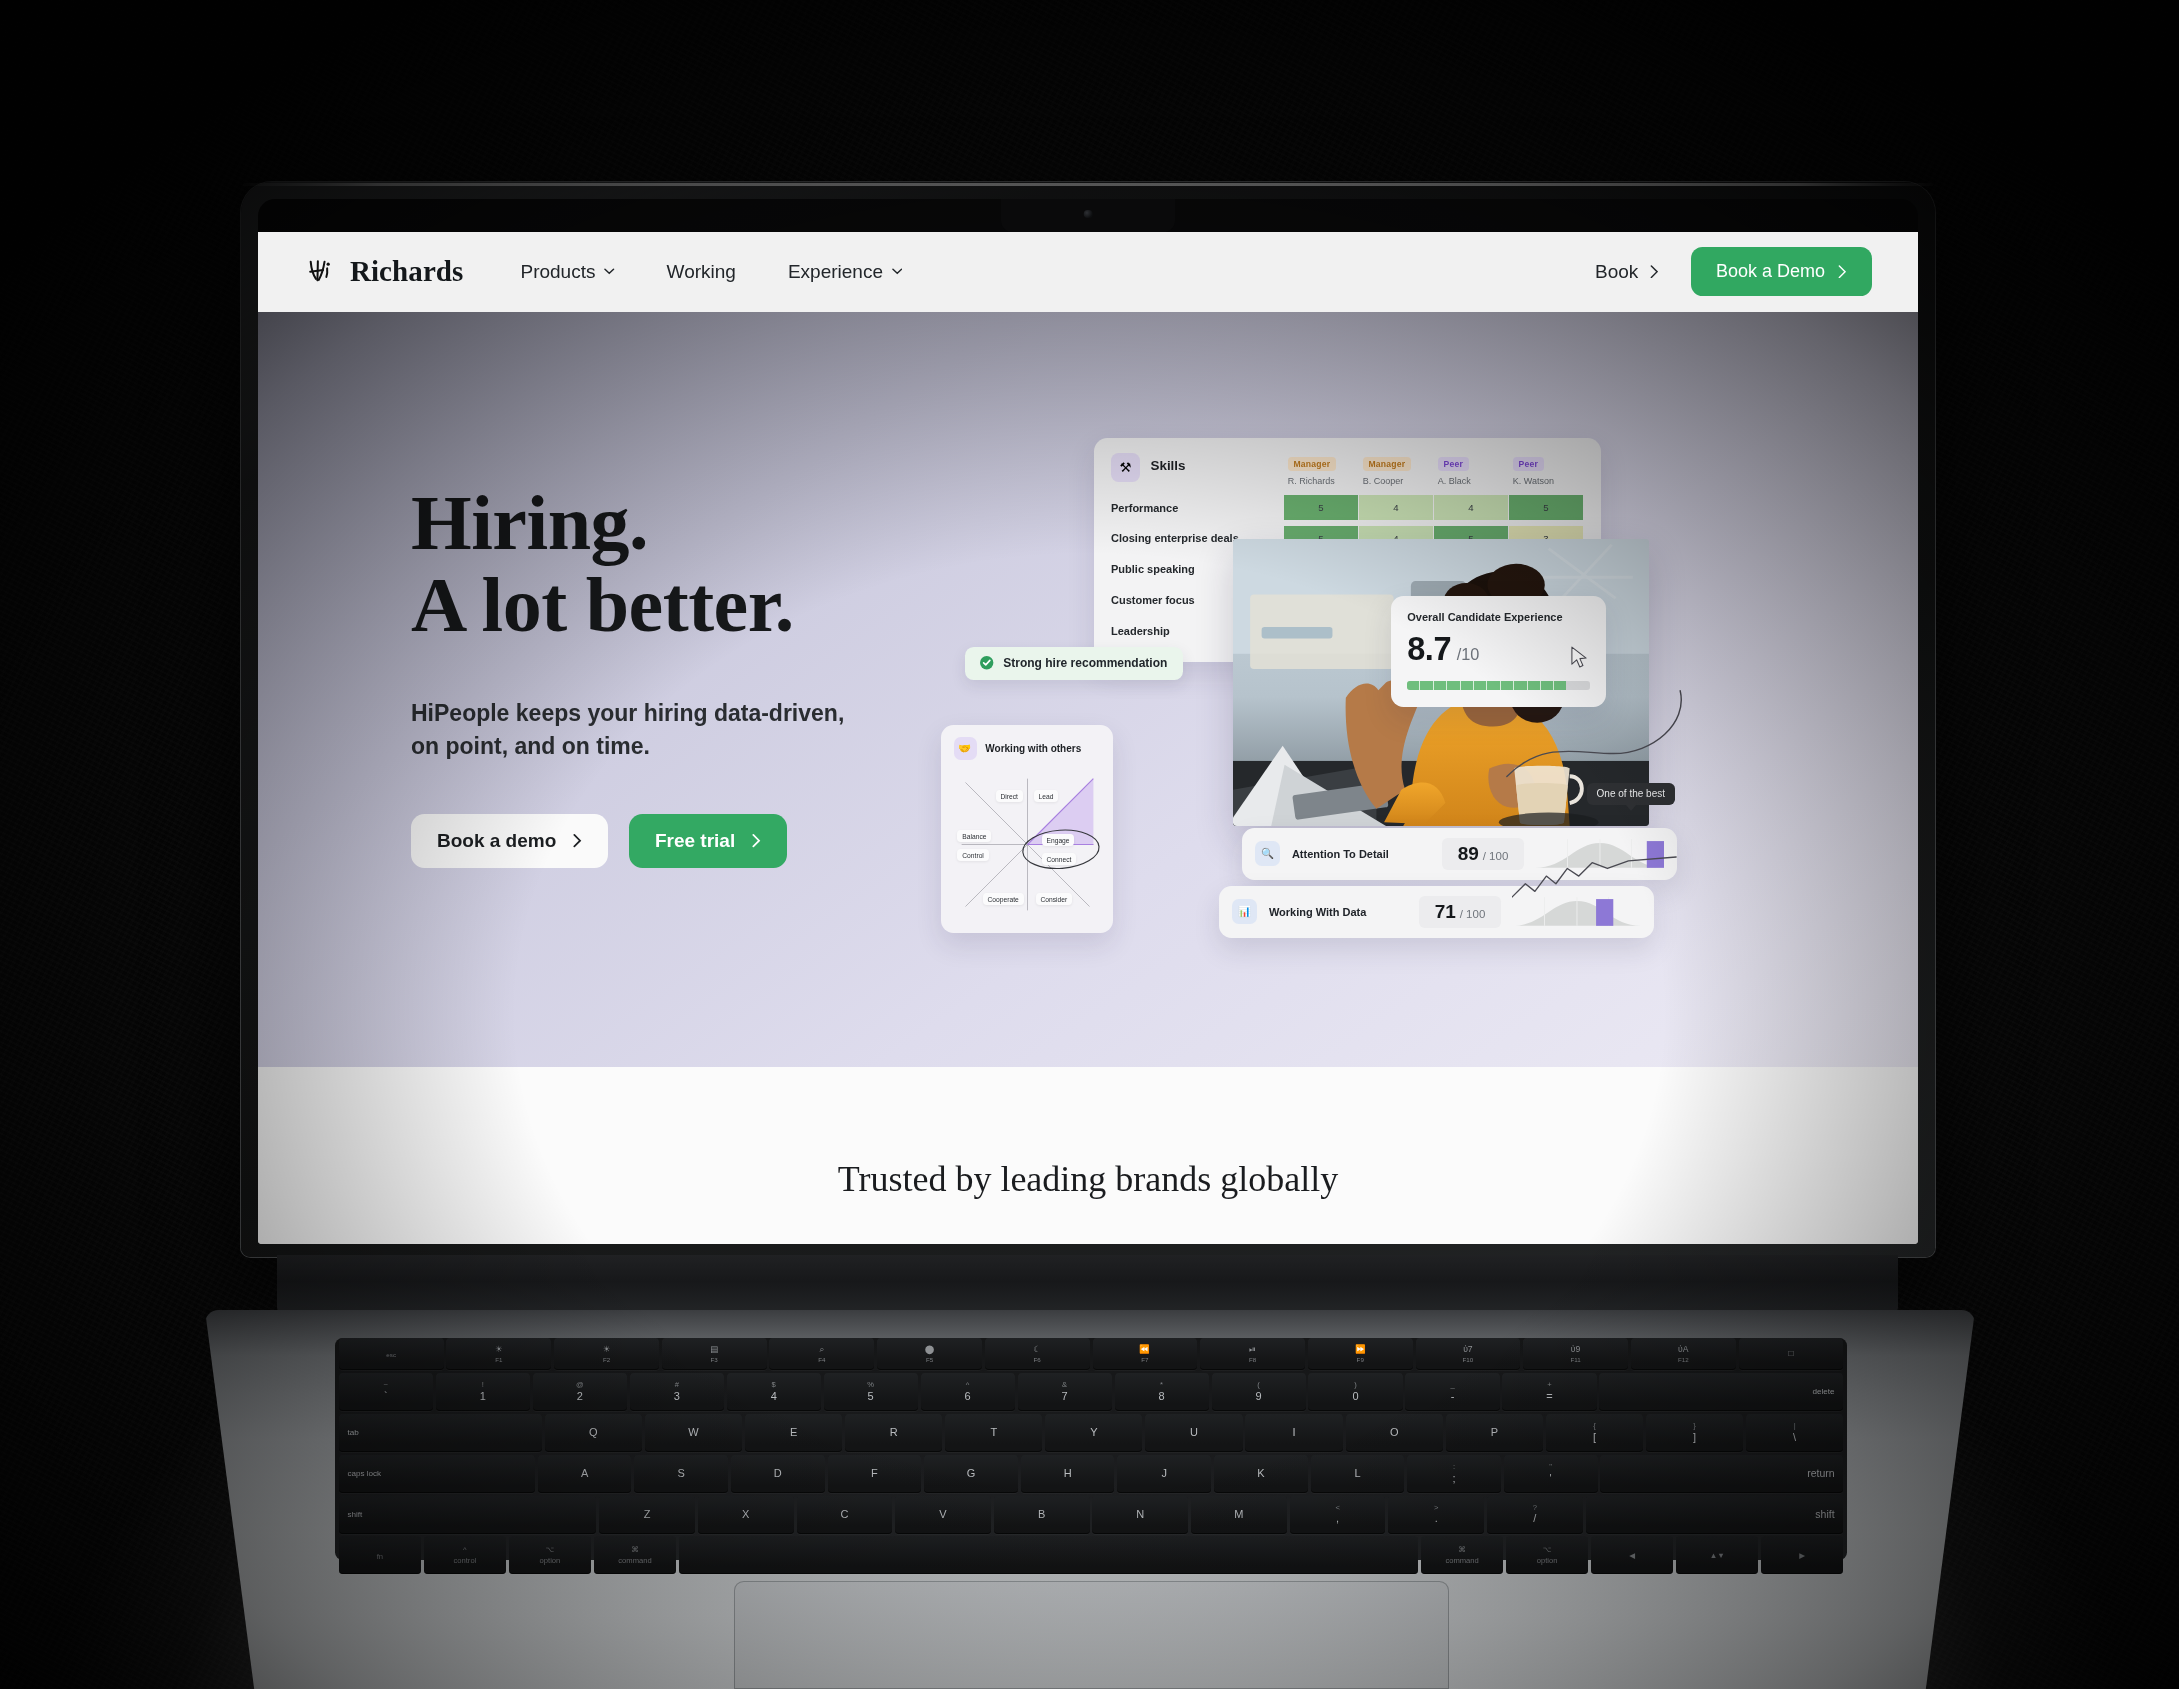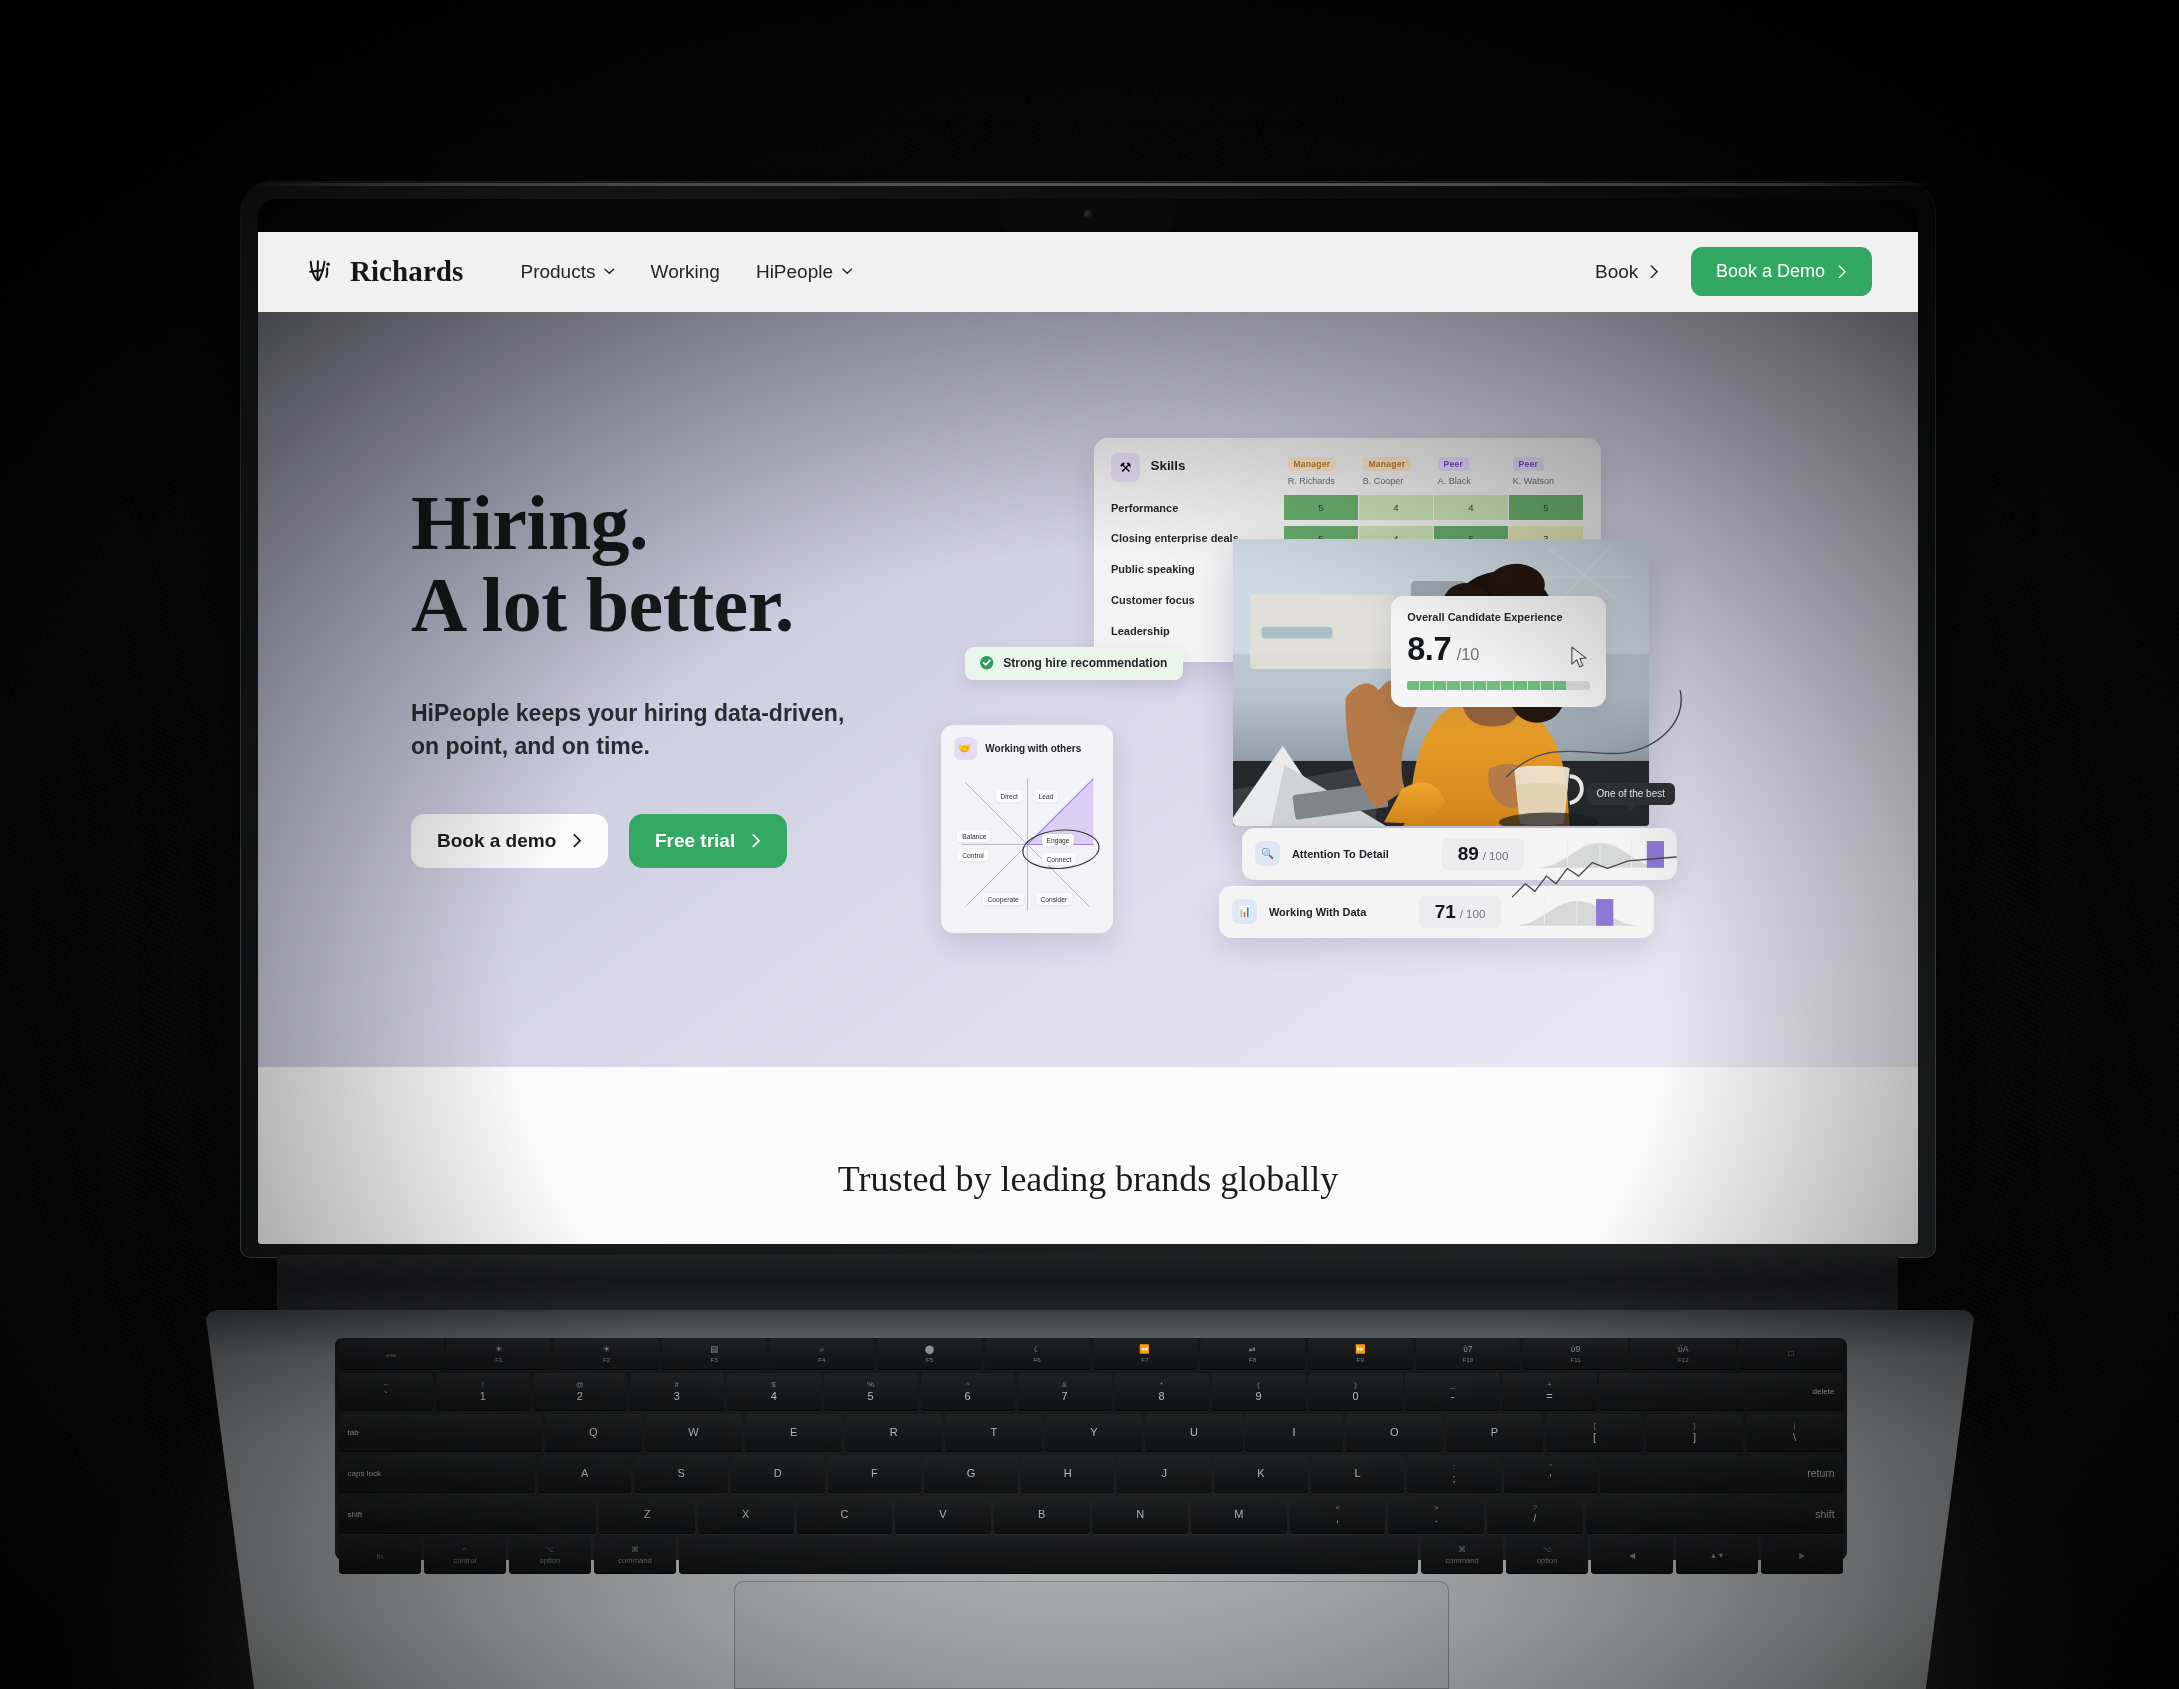--- a/index.html
+++ b/index.html
@@ -73,21 +73,21 @@
     height: 80px; background: #f1f1f1;
     display: flex; align-items: center; padding: 0 46px;
     position: relative; z-index: 5;
   }
   .brand { display: flex; align-items: center; gap: 13.4px; margin-right: 57px; }
   .brand-mark { width: 32.5px; height: 32.5px; display: block; }
   .brand-name {
     font-family: "Liberation Serif", serif;
     font-size: 29px; font-weight: 700; color: #14181b; letter-spacing: 0.1px;
   }
-  .nav-links { display: flex; align-items: center; gap: 36px; }
+  .nav-links { display: flex; align-items: center; gap: 52px; }
   .nav-link {
     display: flex; align-items: center; gap: 8.6px;
     font-size: 19px; color: #22262a; cursor: pointer; white-space: nowrap;
   }
   .chev { width: 10.5px; height: 6.7px; display: block; }
   .nav-right { margin-left: auto; display: flex; align-items: center; gap: 32.5px; }
   .login {
     display: flex; align-items: center; gap: 11.5px;
     font-size: 19px; color: #22262a; cursor: pointer;
   }
@@ -340,21 +340,21 @@
               <div class="nav-link">
                 <span>Products</span>
                 <svg class="chev" viewBox="0 0 11 7">
                     <path d="M1 1.3 L5.5 5.6 L10 1.3" fill="none" stroke="#22262a" stroke-width="1.5" stroke-linecap="round"></path>
                   </svg>
               </div>
               <div class="nav-link">
                 <span>Working</span>
               </div>
               <div class="nav-link">
-                <span>HiPeople</span>
+                <span>Experience</span>
                 <svg class="chev" viewBox="0 0 11 7">
                     <path d="M1 1.3 L5.5 5.6 L10 1.3" fill="none" stroke="#22262a" stroke-width="1.5" stroke-linecap="round"></path>
                   </svg>
               </div>
             </div>
 
             <div class="nav-right">
               <div class="login">
                 <span>Book</span>
                 <svg class="arr" viewBox="0 0 9 14">

